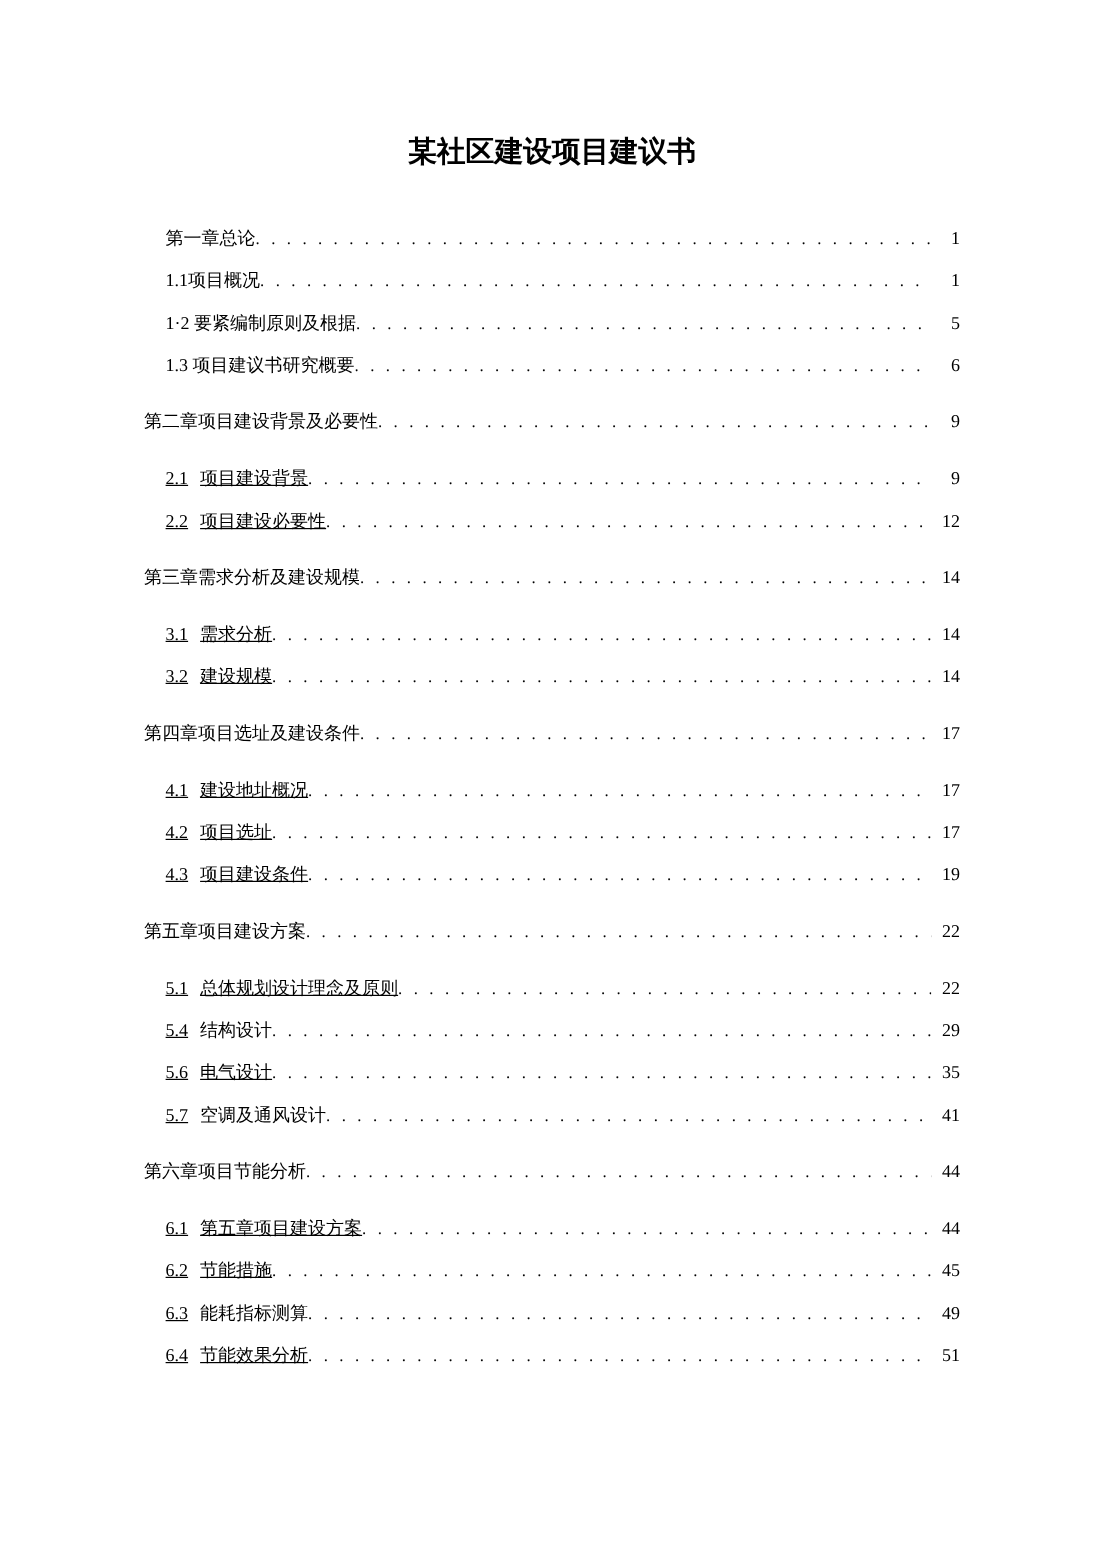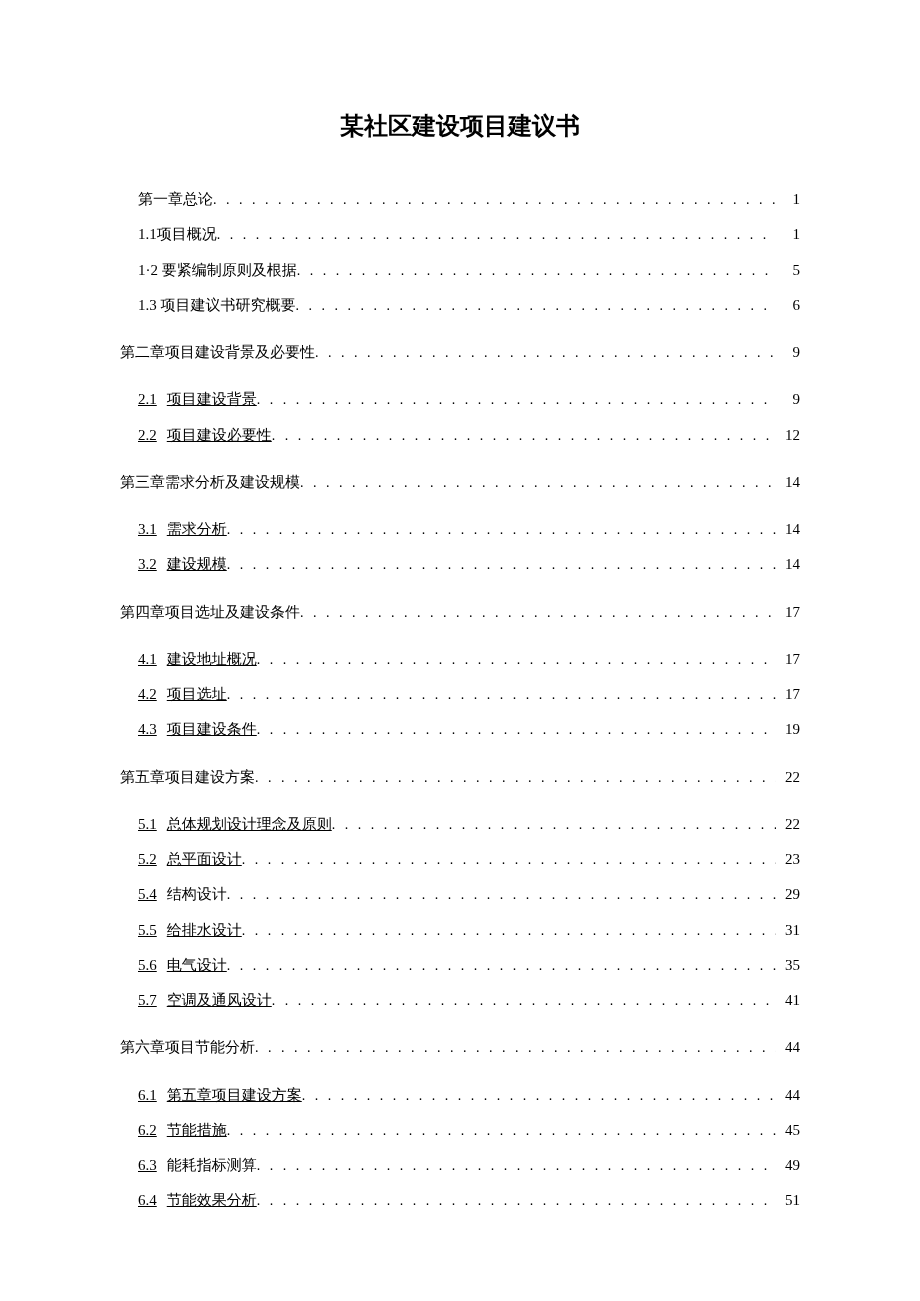--- a/index.html
+++ b/index.html
@@ -161,46 +161,34 @@
       <span class="page-num">22</span>
     </div>
     <div class="group-spacer"></div>
     <div class="toc-entry level-2">
       <span class="toc-num with-gap">5.1</span>
       <span class="toc-label" style="text-decoration: underline;">总体规划设计理念及原则</span>
       <span class="dots"></span>
       <span class="page-num">22</span>
     </div>
     <div class="toc-entry level-2">
-      <span class="toc-num with-gap">5.2</span>
-      <span class="toc-label" style="text-decoration: underline;">总平面设计</span>
-      <span class="dots"></span>
-      <span class="page-num">23</span>
-    </div>
-    <div class="toc-entry level-2">
       <span class="toc-num with-gap">5.4</span>
       <span class="">结构设计</span>
       <span class="dots"></span>
       <span class="page-num">29</span>
     </div>
     <div class="toc-entry level-2">
-      <span class="toc-num with-gap">5.5</span>
-      <span class="toc-label" style="text-decoration: underline;">给排水设计</span>
-      <span class="dots"></span>
-      <span class="page-num">31</span>
-    </div>
-    <div class="toc-entry level-2">
       <span class="toc-num with-gap">5.6</span>
       <span class="toc-label" style="text-decoration: underline;">电气设计</span>
       <span class="dots"></span>
       <span class="page-num">35</span>
     </div>
     <div class="toc-entry level-2">
       <span class="toc-num with-gap">5.7</span>
-      <span class="toc-label" style="text-decoration: underline;">空调及通风设计</span>
+      <span class="toc-label" style="">空调及通风设计</span>
       <span class="dots"></span>
       <span class="page-num">41</span>
     </div>
     <div class="group-spacer"></div>
     <div class="toc-entry chapter">
       <span class="toc-label">第六章项目节能分析</span>
       <span class="dots"></span>
       <span class="page-num">44</span>
     </div>
     <div class="group-spacer"></div>

